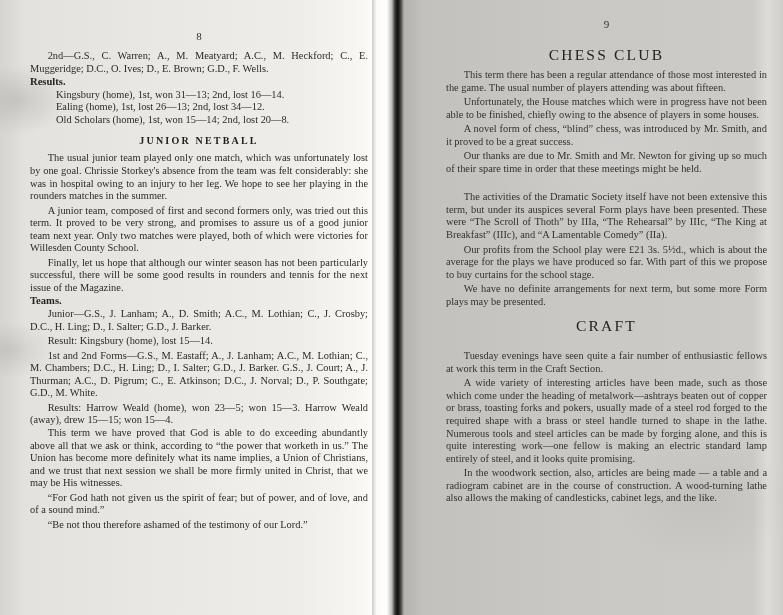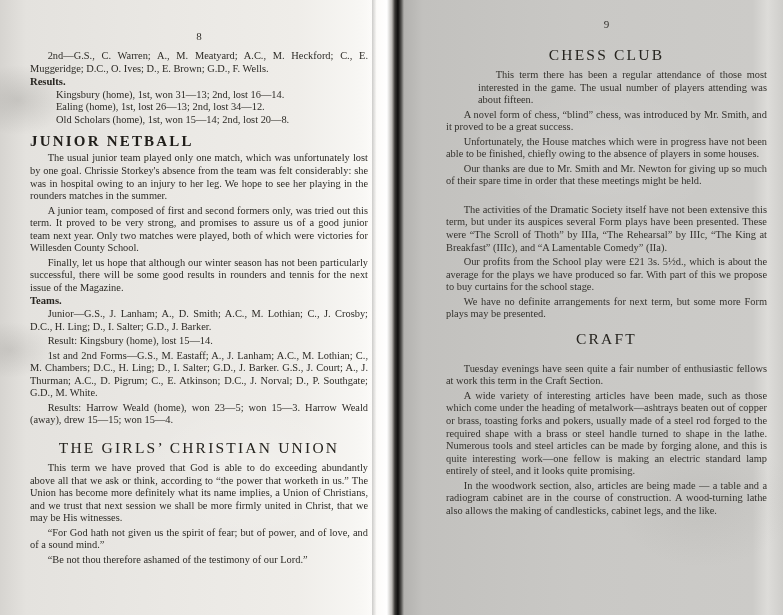--- a/index.html
+++ b/index.html
@@ -43,21 +43,21 @@
   }
   .label{
     margin:1px 0 0 0;font-weight:bold;font-size:10.6px;line-height:12.6px;
     color:#26241f;
   }
   .rline{
     margin:0;padding-left:26px;font-size:10.4px;line-height:12.6px;
     color:#2c2a25;
   }
   .h-small{
-    margin:8px 0 4px 0;font-size:15px;line-height:14px;
+    margin:8px 0 4px 0;text-align:center;font-size:10px;line-height:14px;
     font-weight:bold;letter-spacing:2.2px;color:#201e1a;
   }
   .h-large{
     margin:12px 0 6px 0;text-align:center;font-size:15.5px;line-height:17px;
     font-weight:normal;letter-spacing:2.2px;color:#25231e;
   }
   .h-first{margin-top:16px;}
   .h-craft{margin-top:9px;}
   .page-right .para{color:#34322d;}
 </style>
@@ -82,37 +82,36 @@
       <h2 class="h-small">JUNIOR NETBALL</h2>
       <p class="para" style="margin-top:0;">The usual junior team played only one match, which was unfortunately lost by one goal. Chrissie Storkey's absence from the team was felt considerably: she was in hospital owing to an injury to her leg. We hope to see her playing in the rounders matches in the summer.</p>
       <p class="para">A junior team, composed of first and second formers only, was tried out this term. It proved to be very strong, and promises to assure us of a good junior team next year. Only two matches were played, both of which were victories for Willesden County School.</p>
       <p class="para">Finally, let us hope that although our winter season has not been particularly successful, there will be some good results in rounders and tennis for the next issue of the Magazine.</p>
       <p class="label">Teams.</p>
       <p class="para" style="margin-top:0;">Junior—G.S., J. Lanham; A., D. Smith; A.C., M. Lothian; C., J. Crosby; D.C., H. Ling; D., I. Salter; G.D., J. Barker.</p>
       <p class="para">Result: Kingsbury (home), lost 15—14.</p>
       <p class="para">1st and 2nd Forms—G.S., M. Eastaff; A., J. Lanham; A.C., M. Lothian; C., M. Chambers; D.C., H. Ling; D., I. Salter; G.D., J. Barker.  G.S., J. Court; A., J. Thurman; A.C., D. Pigrum; C., E. Atkinson; D.C., J. Norval; D., P. Southgate; G.D., M. White.</p>
       <p class="para">Results: Harrow Weald (home), won 23—5; won 15—3. Harrow Weald (away), drew 15—15; won 15—4.</p>
 
-      <h2 class="h-large">THE GIRLS’ CHRISTIAN UNION</h2>
       <p class="para" style="margin-top:0;">This term we have proved that God is able to do exceeding abundantly above all that we ask or think, according to “the power that worketh in us.” The Union has become more definitely what its name implies, a Union of Christians, and we trust that next session we shall be more firmly united in Christ, that we may be His witnesses.</p>
       <p class="para">“For God hath not given us the spirit of fear; but of power, and of love, and of a sound mind.”</p>
       <p class="para">“Be not thou therefore ashamed of the testimony of our Lord.”</p>
     </div>
   </section>
 
   <div class="gutter"></div>
 
   <section class="page page-right">
     <div class="content content-right">
       <div class="pageno" style="margin-bottom:2px;">9</div>
 
       <h2 class="h-large h-first">CHESS CLUB</h2>
-      <p class="para" style="margin-top:0;margin-left:32px;">This term there has been a regular attendance of those most interested in the game. The usual number of players attending was about fifteen.</p>
+      <p class="para" style="margin-top:0;">This term there has been a regular attendance of those most interested in the game. The usual number of players attending was about fifteen.</p>
+      <p class="para">Unfortunately, the House matches which were in progress have not been able to be finished, chiefly owing to the absence of players in some houses.</p>
       <p class="para">A novel form of chess, “blind” chess, was introduced by Mr. Smith, and it proved to be a great success.</p>
-      <p class="para">Unfortunately, the House matches which were in progress have not been able to be finished, chiefly owing to the absence of players in some houses.</p>
       <p class="para">Our thanks are due to Mr. Smith and Mr. Newton for giving up so much of their spare time in order that these meetings might be held.</p>
 
       <p class="para" style="margin-top:16px;">The activities of the Dramatic Society itself have not been extensive this term, but under its auspices several Form plays have been presented. These were “The Scroll of Thoth” by IIIa, “The Rehearsal” by IIIc, “The King at Breakfast” (IIIc), and “A Lamentable Comedy” (IIa).</p>
       <p class="para">Our profits from the School play were £21 3s. 5½d., which is about the average for the plays we have produced so far. With part of this we propose to buy curtains for the school stage.</p>
       <p class="para">We have no definite arrangements for next term, but some more Form plays may be presented.</p>
 
       <h2 class="h-large h-craft">CRAFT</h2>
       <p class="para" style="margin-top:16px;">Tuesday evenings have seen quite a fair number of enthusiastic fellows at work this term in the Craft Section.</p>
       <p class="para">A wide variety of interesting articles have been made, such as those which come under the heading of metalwork—ashtrays beaten out of copper or brass, toasting forks and pokers, usually made of a steel rod forged to the required shape with a brass or steel handle turned to shape in the lathe. Numerous tools and steel articles can be made by forging alone, and this is quite interesting work—one fellow is making an electric standard lamp entirely of steel, and it looks quite promising.</p>
       <p class="para">In the woodwork section, also, articles are being made — a table and a radiogram cabinet are in the course of construction. A wood-turning lathe also allows the making of candlesticks, cabinet legs, and the like.</p>

